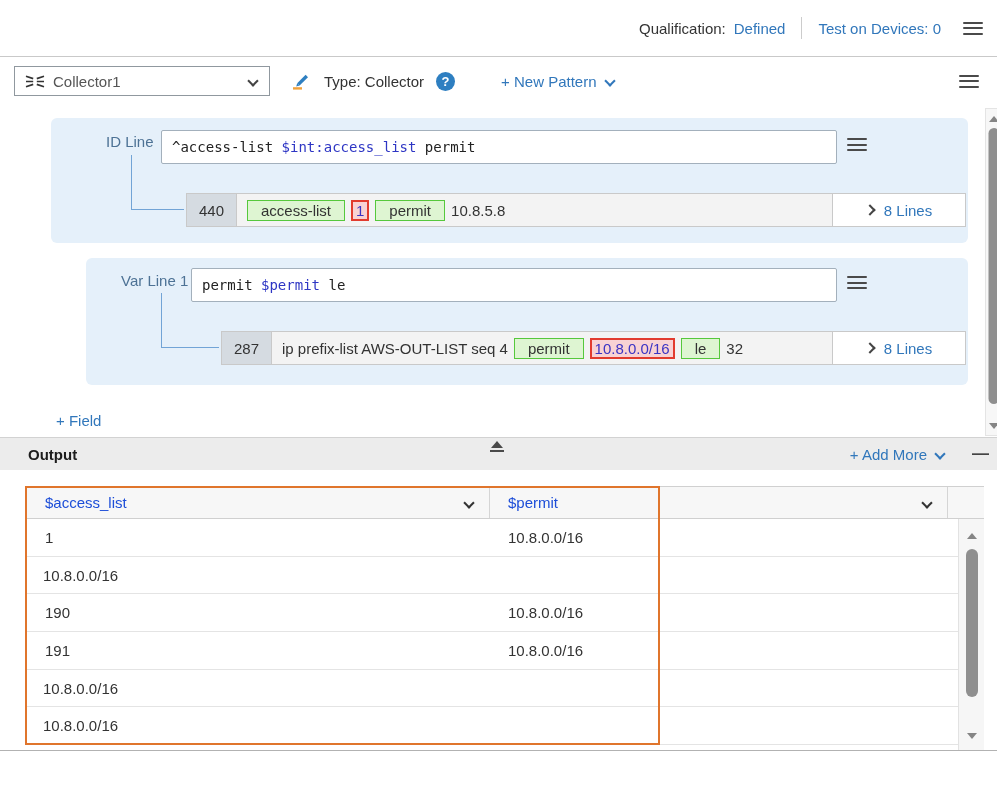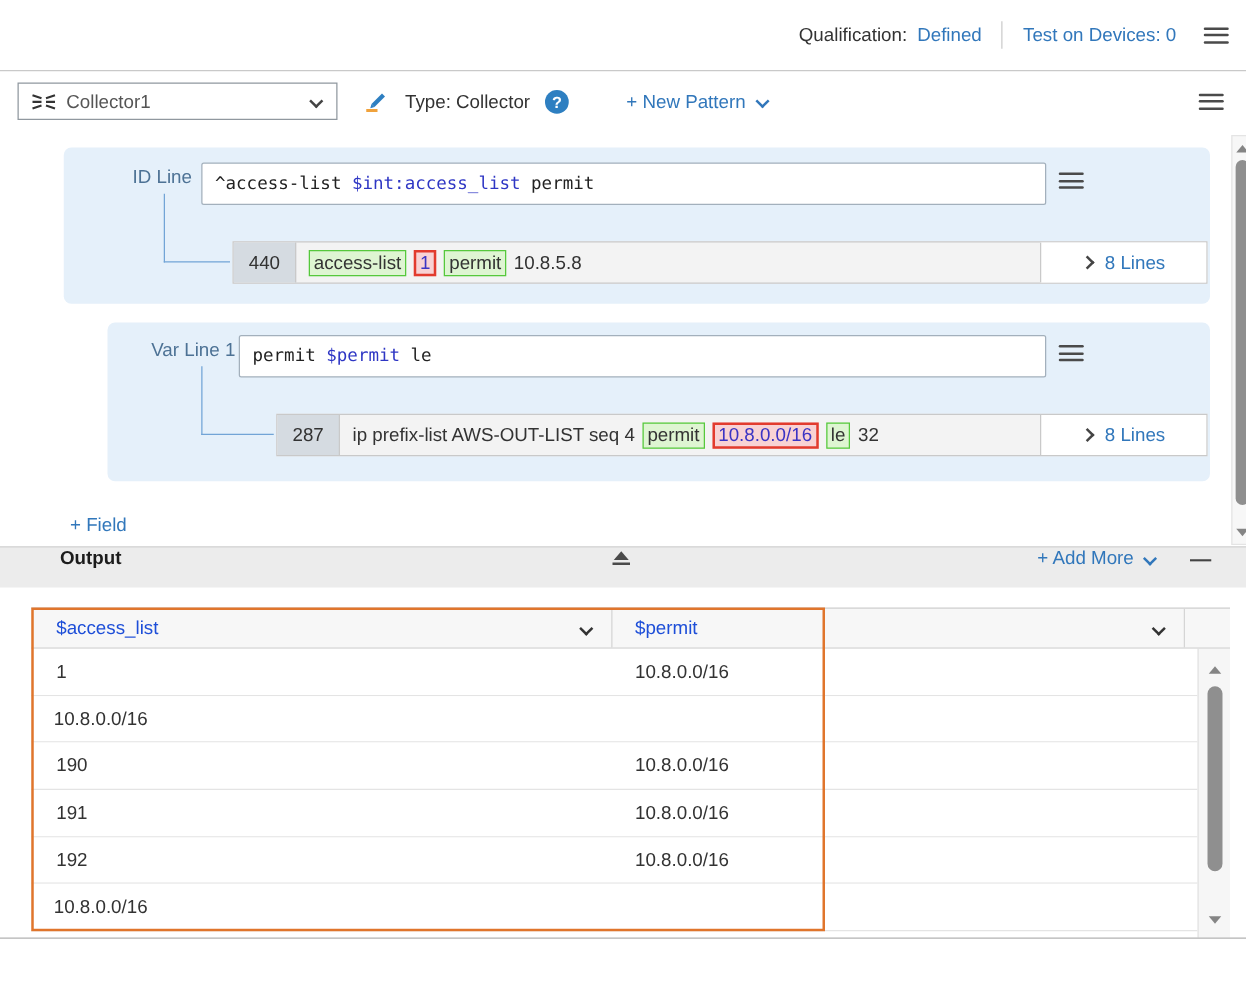--- a/index.html
+++ b/index.html
@@ -37,40 +37,40 @@
   .panel2{left:75px;top:153px;width:882px;height:127px}
   .linelabel{position:absolute;color:#4d7295;white-space:nowrap}
   .pattern-input{position:absolute;height:34px;background:#fff;border:1px solid #a3b0bc;border-radius:2px;font-family:"DejaVu Sans Mono","Liberation Mono",monospace;font-size:14px;display:flex;align-items:center;padding:0 10px;white-space:pre;overflow:hidden;cursor:text}
   .tok-plain{color:#222}
   .tok-var{color:#2e36c4}
   .row-menu{position:absolute}
   .connector{position:absolute;border-left:1px solid #72a4d6;border-bottom:1px solid #72a4d6}
   .match-row{position:absolute;height:34px;display:flex;border:1px solid #c9c9c9;background:#f3f3f3}
   .match-line-no{width:50px;flex:none;background:#d5dbe1;border-right:1px solid #c9c9c9;display:flex;align-items:center;justify-content:center;color:#333}
   .match-content{flex:1;display:flex;align-items:center;padding-left:10px;gap:6px;white-space:nowrap;overflow:hidden}
-  .seg{display:inline-block;padding:1px 3px}
+  .seg{display:inline-block;padding:1px 13px}
   .seg-green{background:#def5d2;border:1px solid #56c83c}
   .seg-red{background:#f8d2d4;border:2px solid #e23b2e;color:#3b34c4;padding:0 3px}
   .seg-none{color:#333;padding:1px 0}
   .lines-btn{flex:none;width:133px;background:#fff;border-left:1px solid #c9c9c9;display:flex;align-items:center;justify-content:center;gap:10px;cursor:pointer}
   .addfield{position:absolute;left:45px;top:307px}
 
   
   .vscroll{position:absolute;background:#f7f7f7;border:1px solid #e4e4e4}
   .vscroll .arr-up,.vscroll .arr-down{position:absolute;left:50%;transform:translateX(-50%);width:0;height:0;border-left:5px solid transparent;border-right:5px solid transparent}
   .vscroll .arr-up{border-bottom:6px solid #858585}
   .vscroll .arr-down{border-top:6px solid #858585}
   .vscroll .thumb{position:absolute;left:50%;transform:translateX(-50%);width:11px;background:#8f8f8f;border-radius:6px}
   .editor-scroll{left:974px;top:3px;width:18px;height:328px}
   .editor-scroll .arr-up{top:7px}
   .editor-scroll .thumb{top:19px;height:276px}
   .editor-scroll .arr-down{top:314px}
 
   
-  .output-bar{position:absolute;top:437px;left:0;width:997px;height:33px;background:#ececec;border-top:1px solid #d2d2d2;display:flex;align-items:flex-start;padding:0 24px}
+  .output-bar{position:absolute;top:437px;left:0;width:997px;height:33px;background:#ececec;border-top:1px solid #d2d2d2;display:flex;align-items:center;padding:0 4px}
   .output-title{font-weight:bold;color:#1c1c1c;margin-left:24px}
   .eject{position:absolute;left:490px;top:3px;display:flex;flex-direction:column;align-items:center;cursor:pointer}
   .eject .tri{width:0;height:0;border-left:6px solid transparent;border-right:6px solid transparent;border-bottom:7px solid #4a4a4a}
   .eject .bar{width:14px;height:2px;background:#4a4a4a;margin-top:2px}
   .addmore{margin-left:auto;display:flex;align-items:center;gap:9px;margin-right:28px}
   .minus{color:#444;font-weight:bold;font-size:17px;cursor:pointer;margin-right:4px}
 
   .thead{position:absolute;top:486px;left:25px;width:959px;height:33px;background:#f7f7f7;border-top:1px solid #d0d0d0;border-bottom:1px solid #d0d0d0;display:flex}
   .th{display:flex;align-items:center;color:#1d4ed8;cursor:pointer}
   .th .chev{margin-left:auto;margin-right:16px;border-color:#333}
@@ -231,21 +231,20 @@
     </div>
     <div class="trow">
       <div class="tcell c1">190</div>
       <div class="tcell c2">10.8.0.0/16</div>
     </div>
     <div class="trow">
       <div class="tcell c1">191</div>
       <div class="tcell c2">10.8.0.0/16</div>
     </div>
     <div class="trow">
-      <div class="tcell c1">192</div>
       <div class="tcell c2">10.8.0.0/16</div>
     </div>
     <div class="trow">
       <div class="tcell c2">10.8.0.0/16</div>
     </div>
   </div>
 
 <div class="orange-box"></div>
 
 <div class="vscroll table-scroll">

